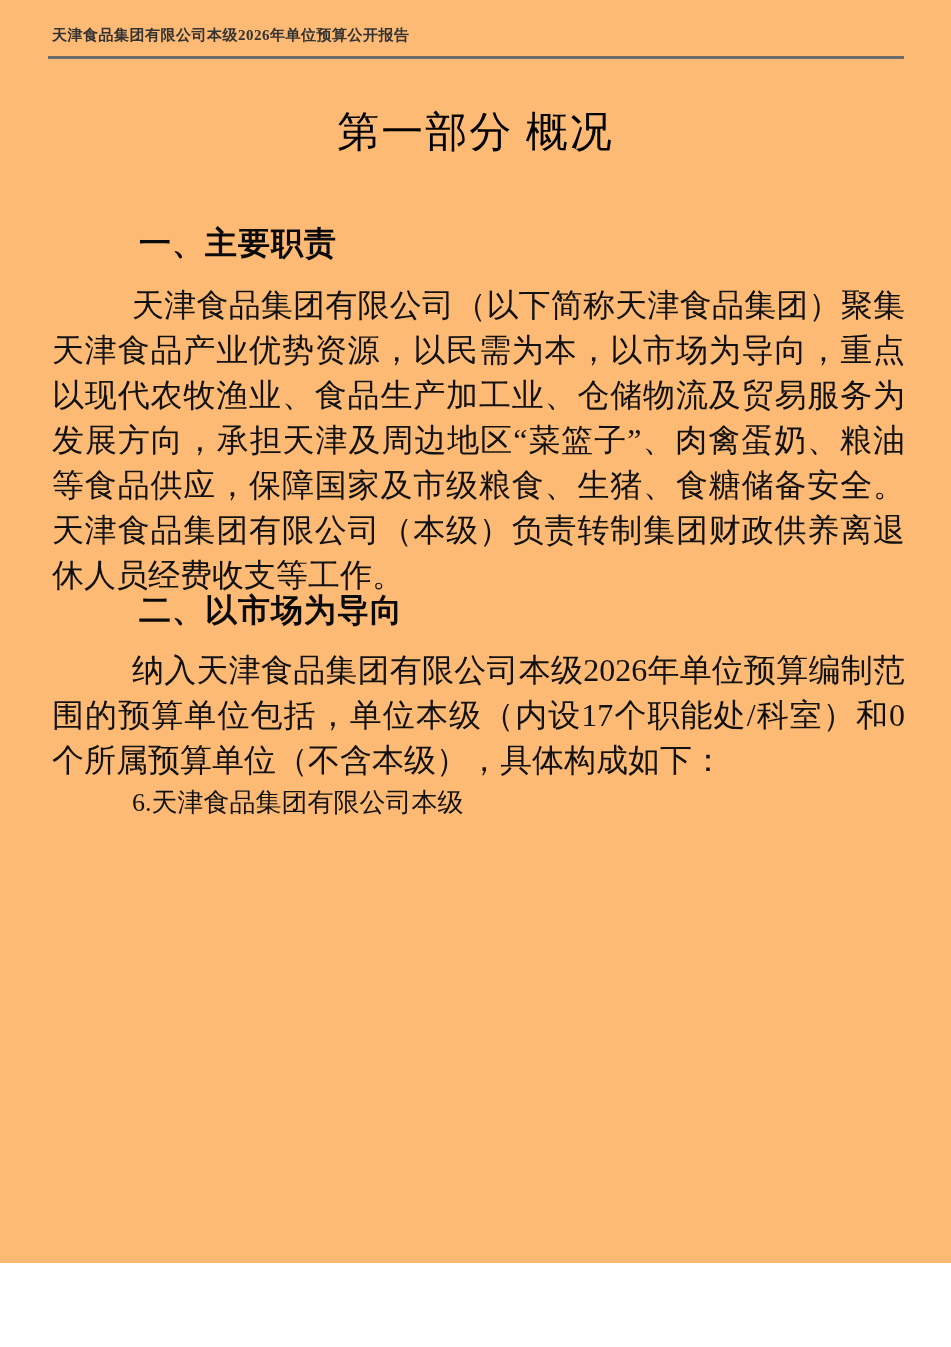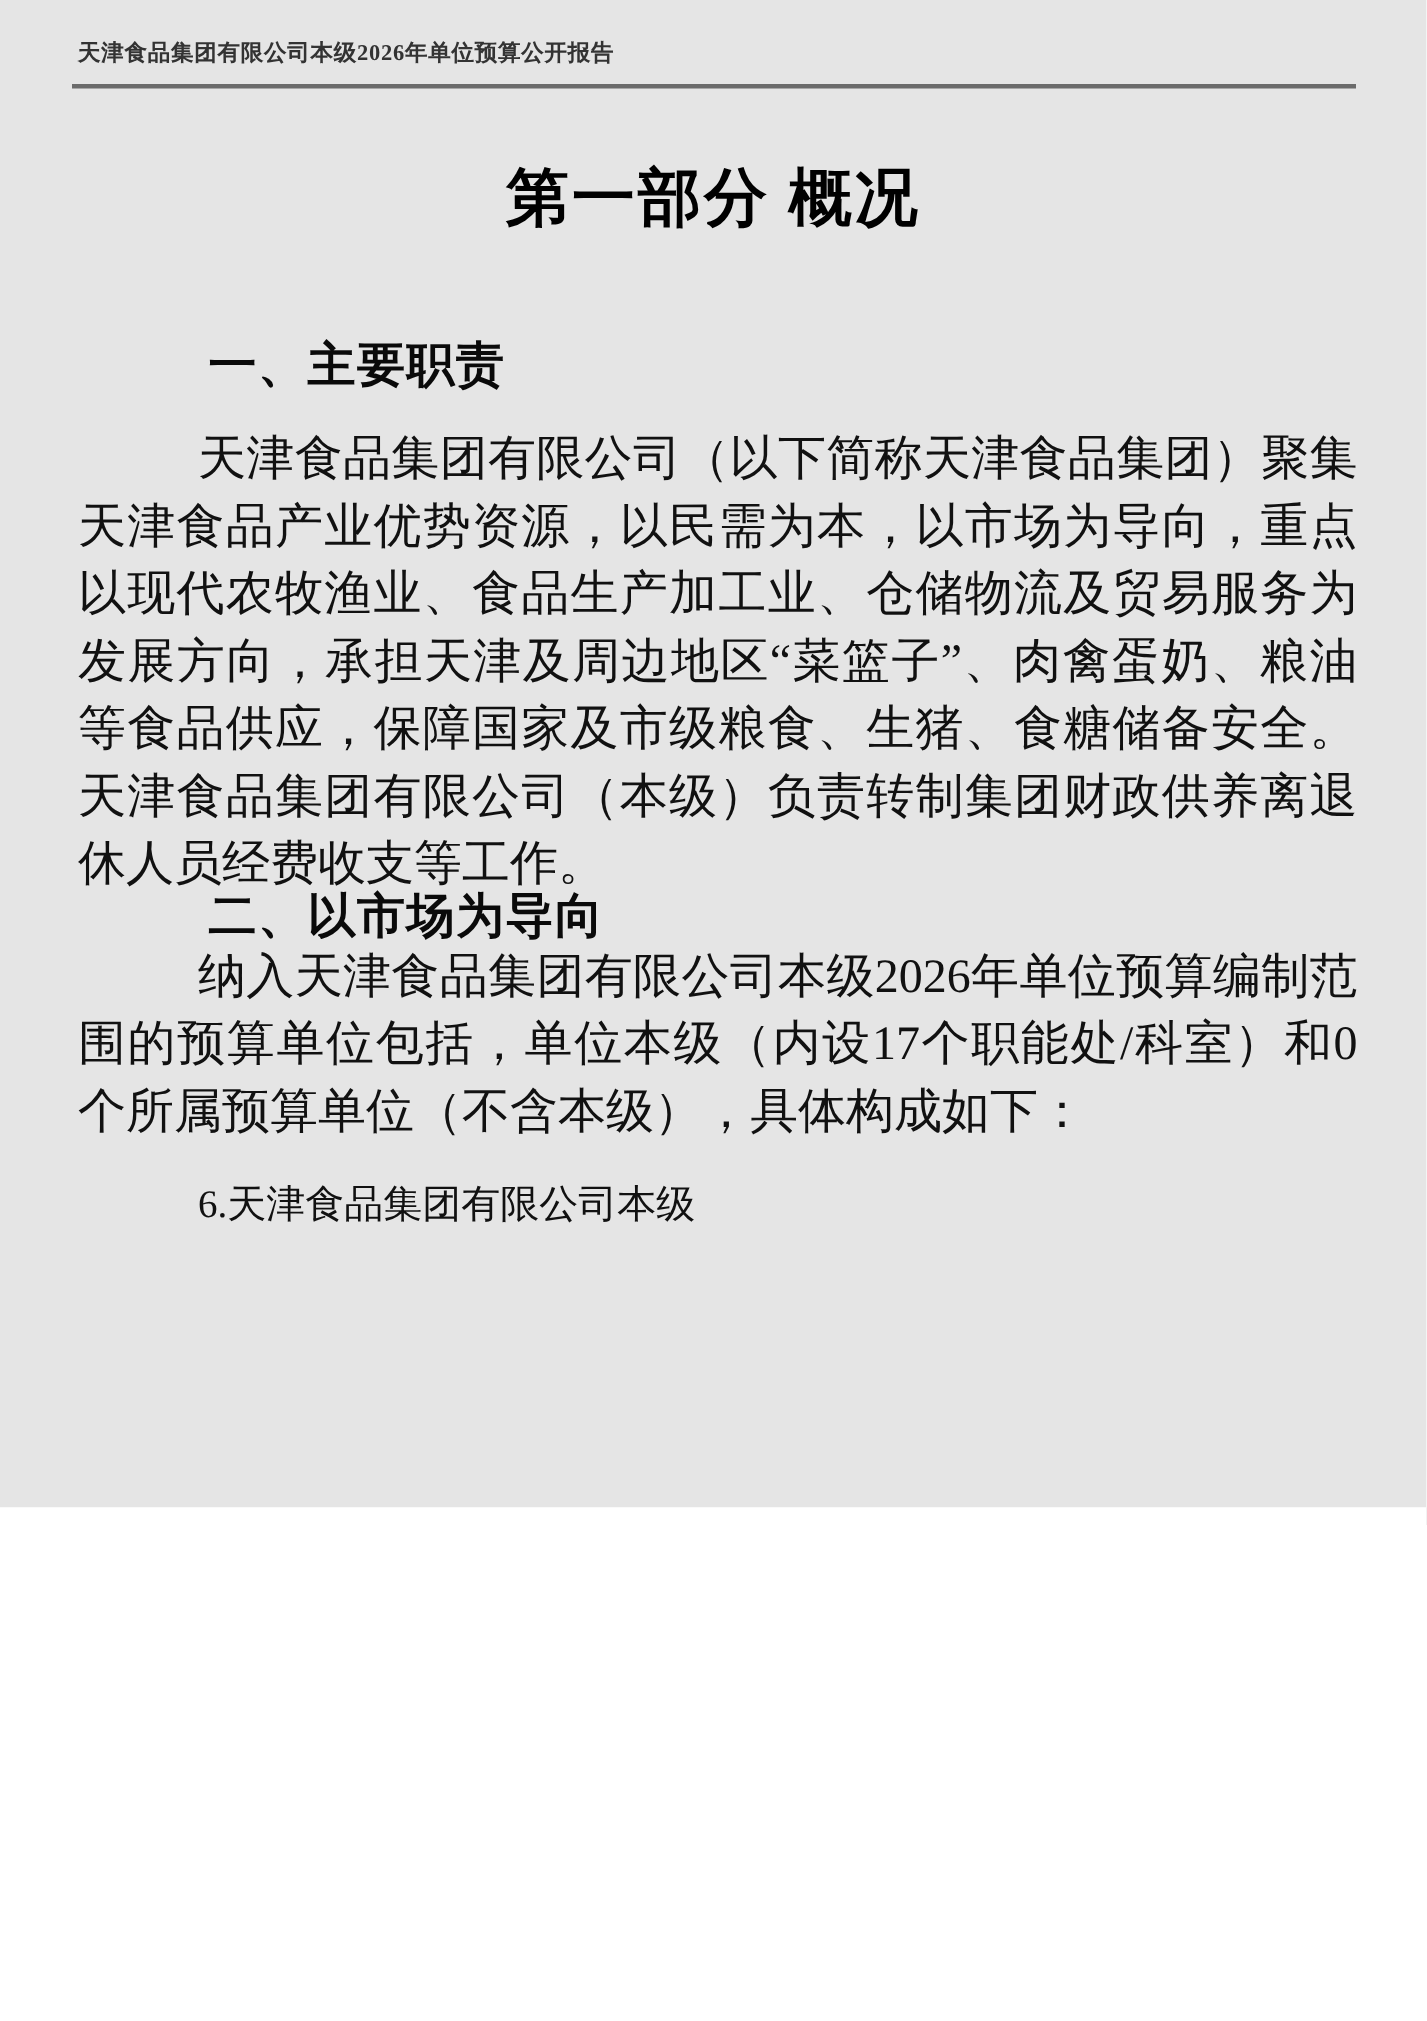--- a/index.html
+++ b/index.html
@@ -4,22 +4,22 @@
 <style>
   * { margin: 0; padding: 0; box-sizing: border-box; }
   html, body {
     width: 951px;
     font-family: "Liberation Serif", "DejaVu Serif", serif;
     background: #ffffff;
   }
   .page {
     position: relative;
     width: 951px;
-    height: 1005px;
-    background: #e5e5e5;
+    height: 1263px;
+    background: #fdba74;
     overflow: hidden;
   }
   .hdr-text {
     position: absolute;
     top: 26px;
     left: 52px;
     font-size: 15px;
     font-weight: bold;
     color: #333333;
     letter-spacing: 0.5px;
@@ -33,21 +33,21 @@
     height: 3px;
     background: #6b6b6b;
   }
   .doc-title {
     position: absolute;
     top: 104px;
     left: 0;
     width: 951px;
     text-align: center;
     font-size: 42px;
-    font-weight: 700;
+    font-weight: 400;
     color: #000000;
     font-family: "Liberation Serif", "DejaVu Serif", serif;
     letter-spacing: 2px;
   }
   .sec-heading {
     position: absolute;
     left: 139px;
     font-size: 32px;
     font-weight: bold;
     color: #0a0a0a;
@@ -62,21 +62,21 @@
     left: 52px;
     width: 853px;
     font-size: 32px;
     line-height: 45px;
     color: #111111;
     text-align: justify;
     text-indent: 80px;
     font-family: "Liberation Serif", "DejaVu Serif", serif;
   }
   .body-para.p1 { top: 283px; }
-  .body-para.p2 { top: 628px; }
+  .body-para.p2 { top: 648px; }
   .list-line {
     position: absolute;
     left: 52px;
     width: 853px;
     top: 780px;
     font-size: 26px;
     line-height: 45px;
     color: #111111;
     padding-left: 80px;
     font-family: "Liberation Serif", "DejaVu Serif", serif;

